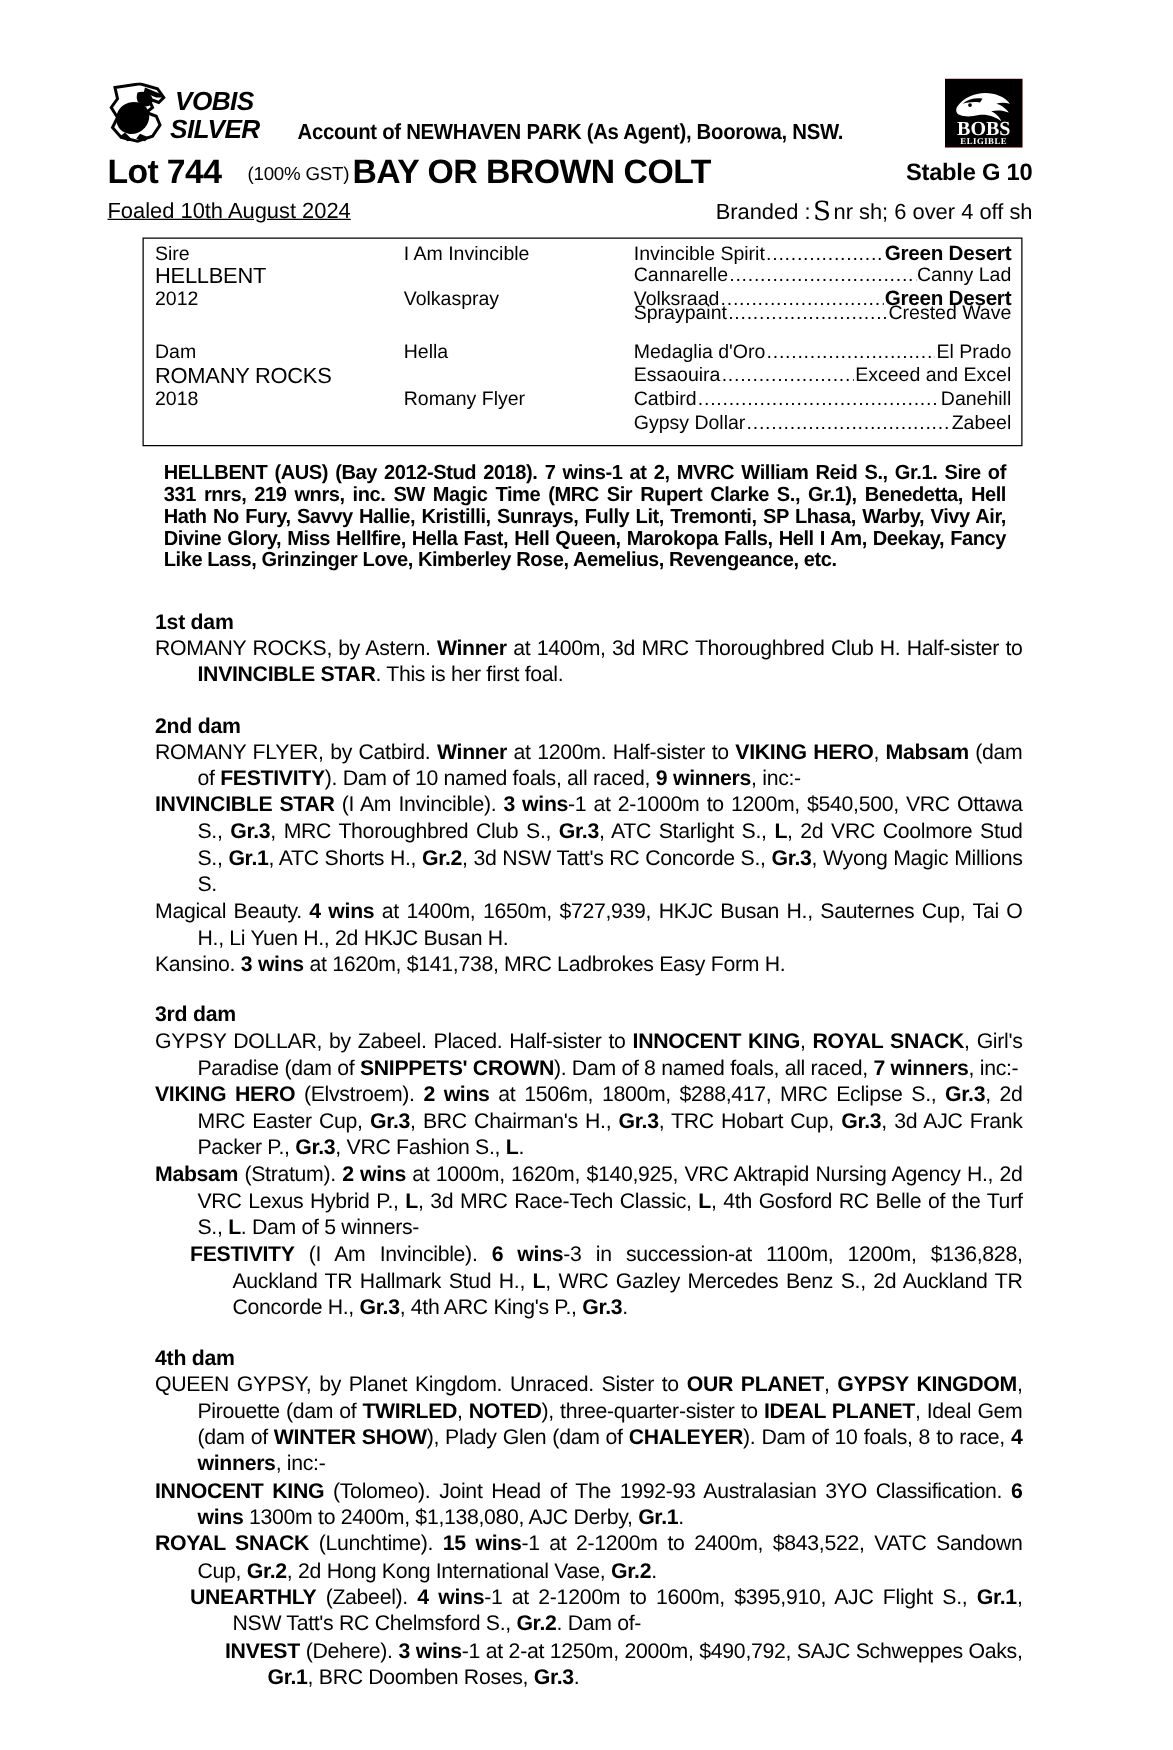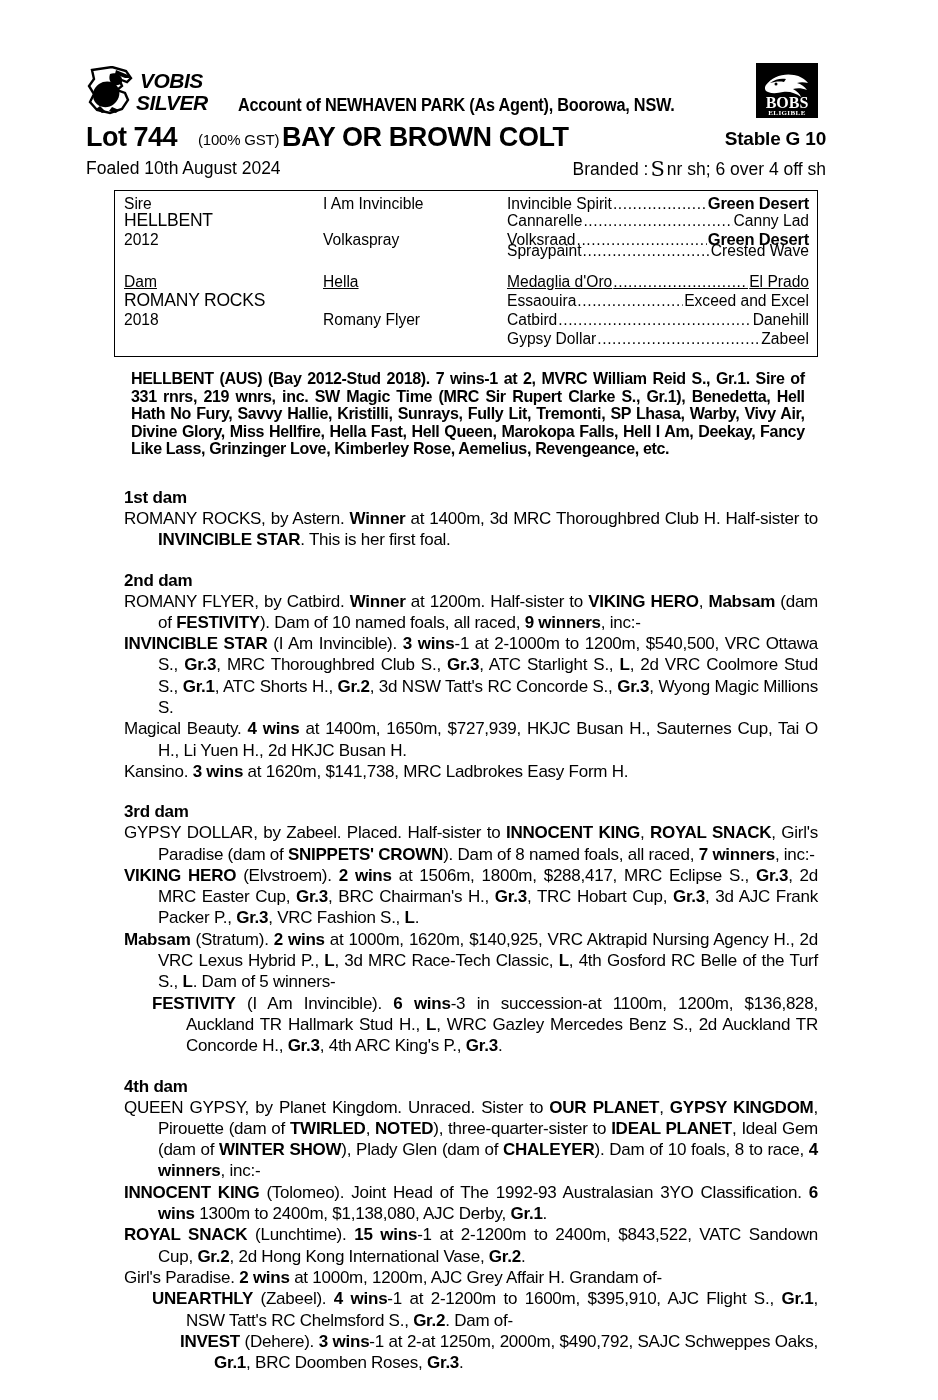--- a/index.html
+++ b/index.html
@@ -111,20 +111,21 @@
     top: 99px;
     width: 740px;
     height: 24px;
   }
   .foaled {
     position: absolute;
     left: 0px;
     top: 0px;
     font-size: 17.5px;
     line-height: 22px;
+    text-decoration: underline;
   }
   .branded-wrap {
     position: absolute;
     right: 0px;
     top: 0px;
     font-size: 17.5px;
     line-height: 22px;
     white-space: nowrap;
   }
   .brand-glyph {
@@ -182,21 +183,21 @@
     margin: 0 1px;
   }
   .gp-sire { flex: 0 0 auto; }
   .gp-sire.bold { font-weight: bold; font-size: 16.5px; letter-spacing: -0.2px; }
 
   
   .r0 { top: 4px; }
   .r1 { top: 21px; }
   .r2 { top: 40px; }
   .r3 { top: 51px; }
-  .r4 { top: 82px; text-decoration: underline; }
+  .r4 { top: 82px; }
   .r5 { top: 101px; }
   .r6 { top: 120px; }
   .r7 { top: 139px; }
 
   
   .sire-summary {
     position: absolute;
     left: 131px;
     top: 370px;
     width: 684px;
@@ -380,18 +381,17 @@
       <div class="dam-heading">3rd dam</div>
       <div class="para flat">GYPSY DOLLAR, by Zabeel. Placed. Half-sister to <b>INNOCENT KING</b>, <b>ROYAL SNACK</b>, Girl's Paradise (dam of <b>SNIPPETS' CROWN</b>). Dam of 8 named foals, all raced, <b>7 winners</b>, inc:-</div>
       <div class="para "><b>VIKING HERO</b> (Elvstroem). <b>2 wins</b> at 1506m, 1800m, $288,417, MRC Eclipse S., <b>Gr.3</b>, 2d MRC Easter Cup, <b>Gr.3</b>, BRC Chairman's H., <b>Gr.3</b>, TRC Hobart Cup, <b>Gr.3</b>, 3d AJC Frank Packer P., <b>Gr.3</b>, VRC Fashion S., <b>L</b>.</div>
       <div class="para "><b>Mabsam</b> (Stratum). <b>2 wins</b> at 1000m, 1620m, $140,925, VRC Aktrapid Nursing Agency H., 2d VRC Lexus Hybrid P., <b>L</b>, 3d MRC Race-Tech Classic, <b>L</b>, 4th Gosford RC Belle of the Turf S., <b>L</b>. Dam of 5 winners-</div>
       <div class="para lvl2"><b>FESTIVITY</b> (I Am Invincible). <b>6 wins</b>-3 in succession-at 1100m, 1200m, $136,828, Auckland TR Hallmark Stud H., <b>L</b>, WRC Gazley Mercedes Benz S., 2d Auckland TR Concorde H., <b>Gr.3</b>, 4th ARC King's P., <b>Gr.3</b>.</div>
       <div class="sec-gap"></div>
       <div class="dam-heading">4th dam</div>
       <div class="para flat">QUEEN GYPSY, by Planet Kingdom. Unraced. Sister to <b>OUR PLANET</b>, <b>GYPSY KINGDOM</b>, Pirouette (dam of <b>TWIRLED</b>, <b>NOTED</b>), three-quarter-sister to <b>IDEAL PLANET</b>, Ideal Gem (dam of <b>WINTER SHOW</b>), Plady Glen (dam of <b>CHALEYER</b>). Dam of 10 foals, 8 to race, <b>4 winners</b>, inc:-</div>
       <div class="para "><b>INNOCENT KING</b> (Tolomeo). Joint Head of The 1992-93 Australasian 3YO Classification. <b>6 wins</b> 1300m to 2400m, $1,138,080, AJC Derby, <b>Gr.1</b>.</div>
       <div class="para "><b>ROYAL SNACK</b> (Lunchtime). <b>15 wins</b>-1 at 2-1200m to 2400m, $843,522, VATC Sandown Cup, <b>Gr.2</b>, 2d Hong Kong International Vase, <b>Gr.2</b>.</div>
-      <div class="para ">Girl's Paradise. <b>2 wins</b> at 1000m, 1200m, AJC Grey Affair H. Grandam of-</div>
       <div class="para lvl2"><b>UNEARTHLY</b> (Zabeel). <b>4 wins</b>-1 at 2-1200m to 1600m, $395,910, AJC Flight S., <b>Gr.1</b>, NSW Tatt's RC Chelmsford S., <b>Gr.2</b>. Dam of-</div>
       <div class="para lvl3"><b>INVEST</b> (Dehere). <b>3 wins</b>-1 at 2-at 1250m, 2000m, $490,792, SAJC Schweppes Oaks, <b>Gr.1</b>, BRC Doomben Roses, <b>Gr.3</b>.</div>
     </div>
 
 </div>
 
 </body></html>

